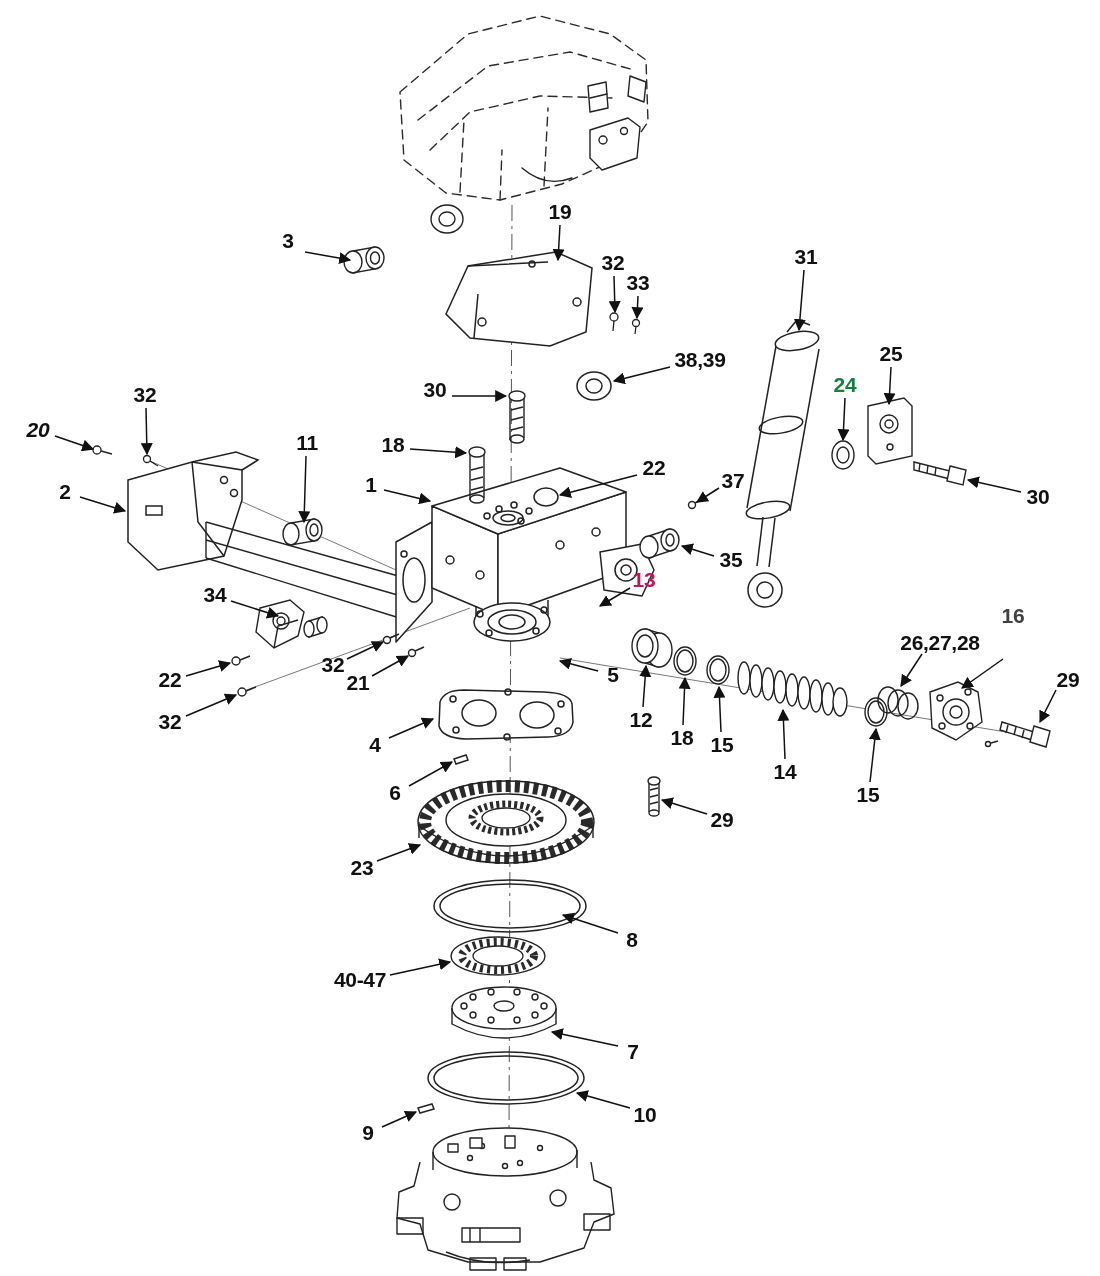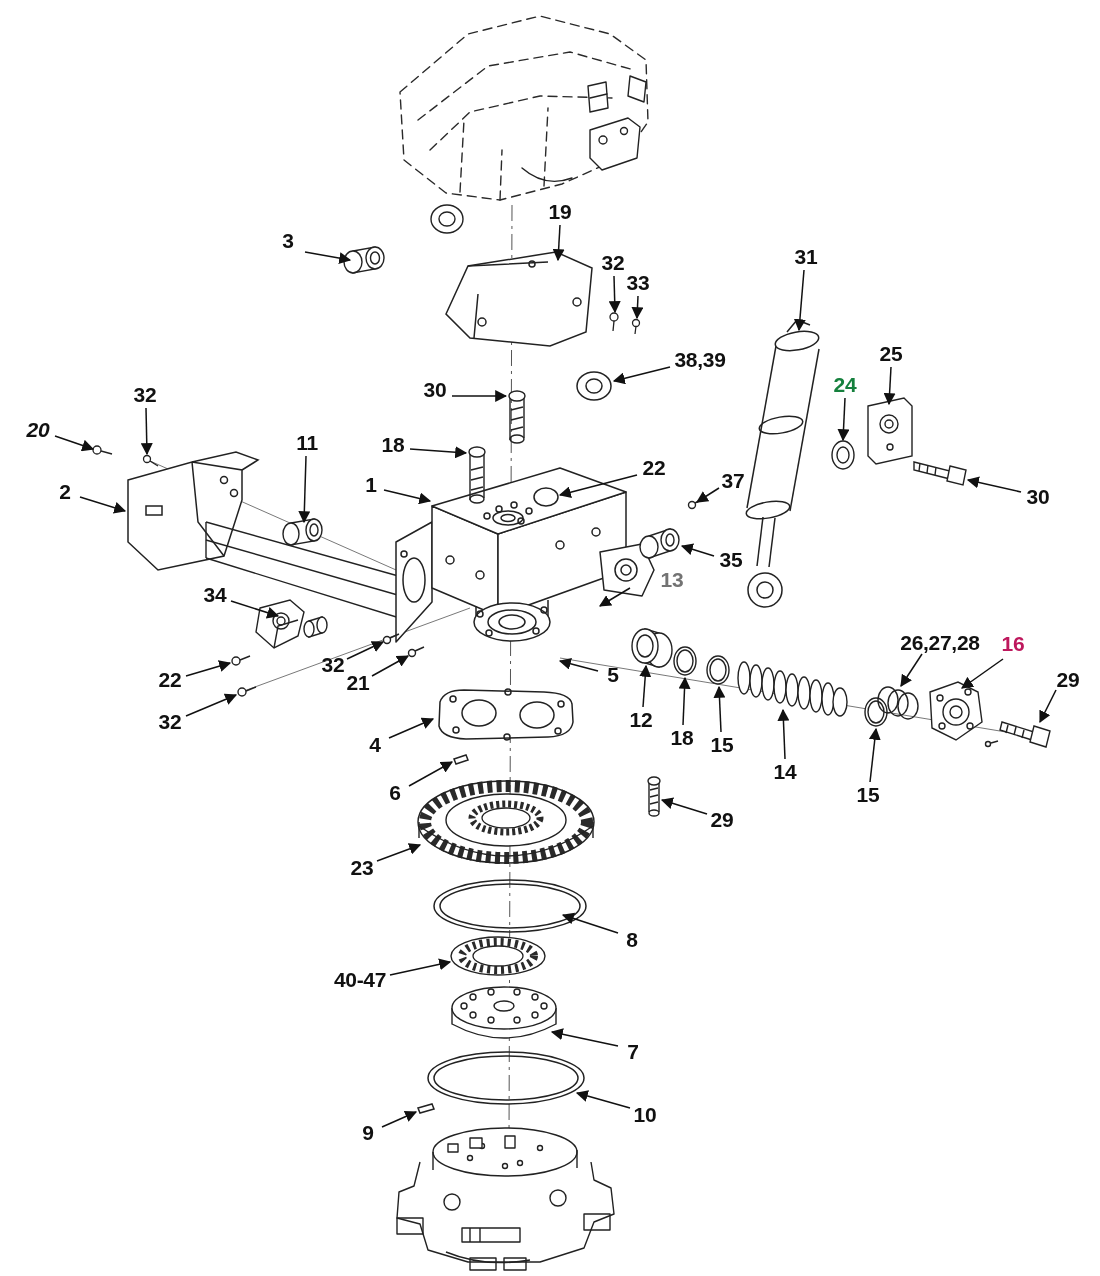--- a/index.html
+++ b/index.html
@@ -401,28 +401,28 @@
       <span class="callout" style="left: 1038px; top: 497px; color: rgb(17, 17, 17);">30</span>
       <span class="callout" style="left: 38px; top: 430px; color: rgb(17, 17, 17); font-style: italic;">20</span>
       <span class="callout" style="left: 145px; top: 395px; color: rgb(17, 17, 17);">32</span>
       <span class="callout" style="left: 307px; top: 443px; color: rgb(17, 17, 17);">11</span>
       <span class="callout" style="left: 393px; top: 445px; color: rgb(17, 17, 17);">18</span>
       <span class="callout" style="left: 371px; top: 485px; color: rgb(17, 17, 17);">1</span>
       <span class="callout" style="left: 654px; top: 468px; color: rgb(17, 17, 17);">22</span>
       <span class="callout" style="left: 733px; top: 481px; color: rgb(17, 17, 17);">37</span>
       <span class="callout" style="left: 65px; top: 492px; color: rgb(17, 17, 17);">2</span>
       <span class="callout" style="left: 731px; top: 560px; color: rgb(17, 17, 17);">35</span>
-      <span class="callout" style="left: 644px; top: 580px; color: #737373; margin-left: 28px;">13</span>
+      <span class="callout" style="left: 644px; top: 580px; color: #be185d;">13</span>
       <span class="callout" style="left: 215px; top: 595px; color: rgb(17, 17, 17);">34</span>
       <span class="callout" style="left: 613px; top: 675px; color: rgb(17, 17, 17);">5</span>
       <span class="callout" style="left: 641px; top: 720px; color: rgb(17, 17, 17); text-align: center;">12</span>
       <span class="callout" style="left: 682px; top: 738px; color: rgb(17, 17, 17);">18</span>
       <span class="callout" style="left: 722px; top: 745px; color: rgb(17, 17, 17);">15</span>
       <span class="callout" style="left: 940px; top: 643px; color: rgb(17, 17, 17);">26,27,28</span>
-      <span class="callout" style="left: 1013px; top: 644px; color: #be185d;">16</span>
+      <span class="callout" style="left: 1013px; top: 616px; color: #404040;">16</span>
       <span class="callout" style="left: 1068px; top: 680px; color: rgb(17, 17, 17);">29</span>
       <span class="callout" style="left: 785px; top: 772px; color: rgb(17, 17, 17);">14</span>
       <span class="callout" style="left: 868px; top: 795px; color: rgb(17, 17, 17);">15</span>
       <span class="callout" style="left: 333px; top: 665px; color: rgb(17, 17, 17);">32</span>
       <span class="callout" style="left: 358px; top: 683px; color: rgb(17, 17, 17);">21</span>
       <span class="callout" style="left: 170px; top: 680px; color: rgb(17, 17, 17);">22</span>
       <span class="callout" style="left: 170px; top: 722px; color: rgb(17, 17, 17);">32</span>
       <span class="callout" style="left: 375px; top: 745px; color: rgb(17, 17, 17);">4</span>
       <span class="callout" style="left: 395px; top: 793px; color: rgb(17, 17, 17);">6</span>
       <span class="callout" style="left: 362px; top: 868px; color: rgb(17, 17, 17); text-align: center;">23</span>

